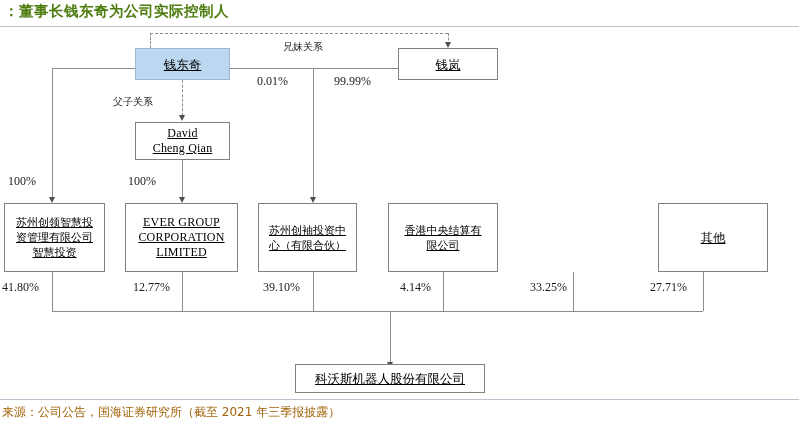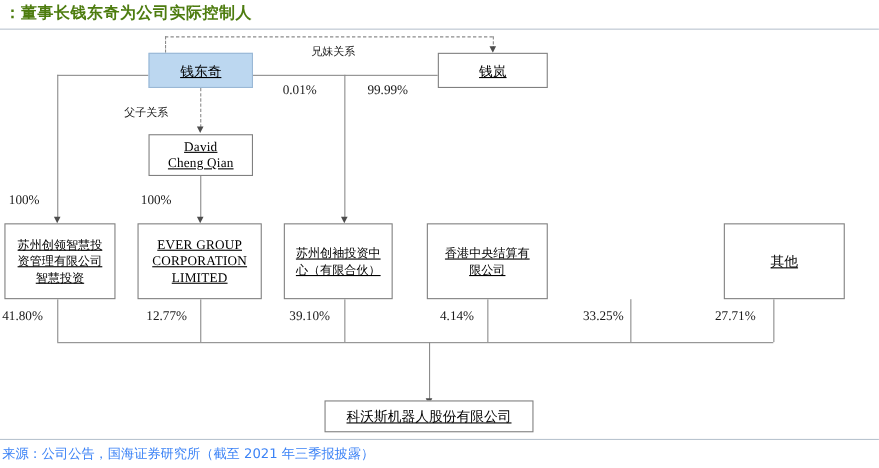--- a/index.html
+++ b/index.html
@@ -20,21 +20,21 @@
     font-weight:bold;font-size:14.5px;letter-spacing:.5px;
     white-space:nowrap;color:#4d7c0f;
   }
   .rule-top{position:absolute;left:0;top:26px;width:799px;height:1px;background:#b9c4cf;}
   .rule-bot{position:absolute;left:0;top:399px;width:799px;height:1px;background:#b9c4cf;}
 
   
   .source{
     position:absolute;left:2px;top:404px;
     font-family:"DejaVu Sans","Liberation Sans",sans-serif;
-    font-size:12px;white-space:nowrap;color:#3b82f6;
+    font-size:12px;white-space:nowrap;color:#a16207;
   }
 
   
   .node{
     position:absolute;box-sizing:border-box;
     border:1px solid #808080;
     background:#fff;
     display:flex;align-items:center;justify-content:center;
     text-align:center;
     font-family:"DejaVu Sans","Liberation Sans",sans-serif;

